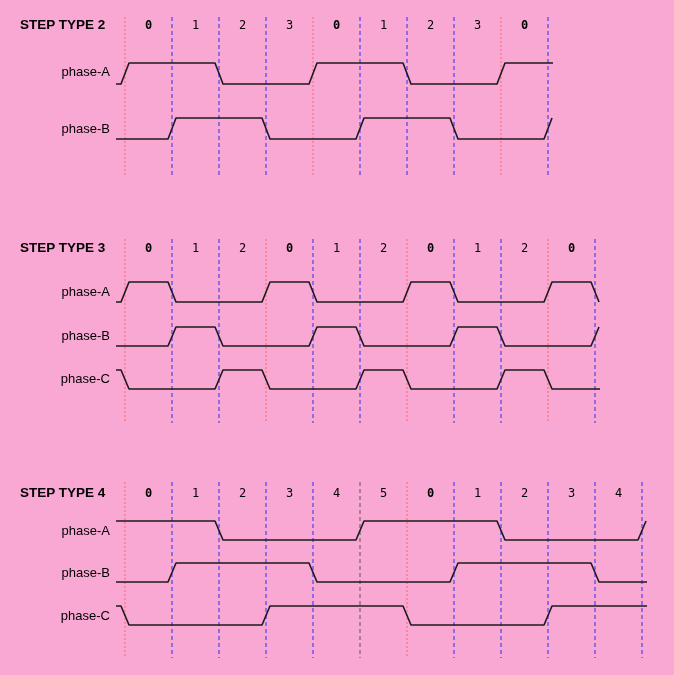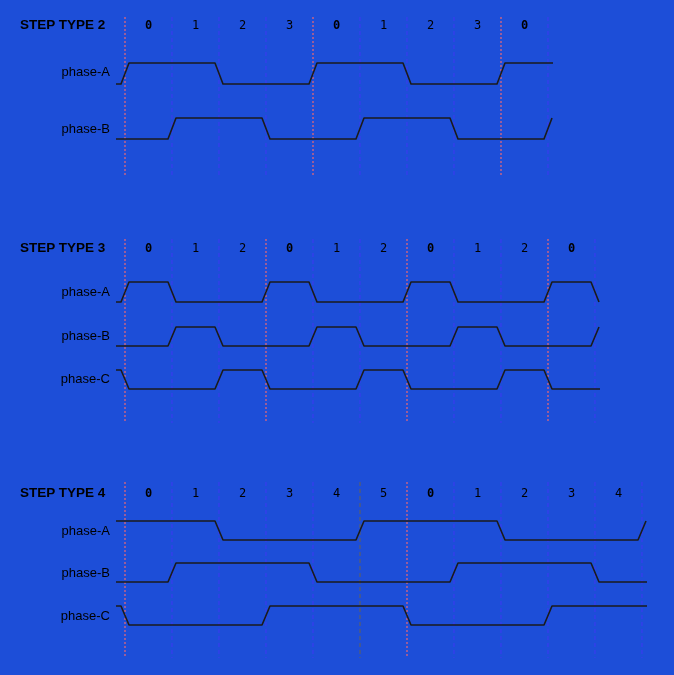--- a/index.html
+++ b/index.html
@@ -4,21 +4,21 @@
 <style>
   html, body {
     margin: 0; padding: 0;
     background: #ffffff;
     font-family: "Liberation Sans", sans-serif;
   }
   #stage {
     position: relative;
     width: 674px;
     height: 675px;
-    background: #1d4ed8;
+    background: #f9a8d4;
     overflow: hidden;
   }
   svg { display: block; }
   text { user-select: none; }
   .section-title {
     font-family: "Liberation Sans", sans-serif;
     font-size: 13.5px;
     font-weight: bold;
     fill: #000000;
   }

